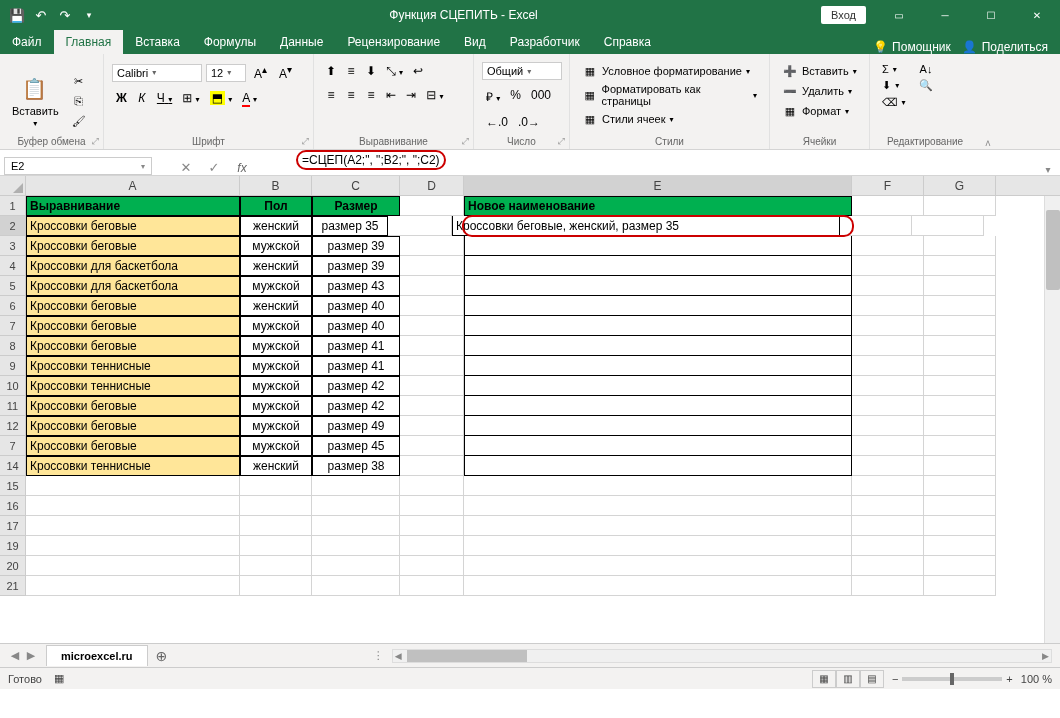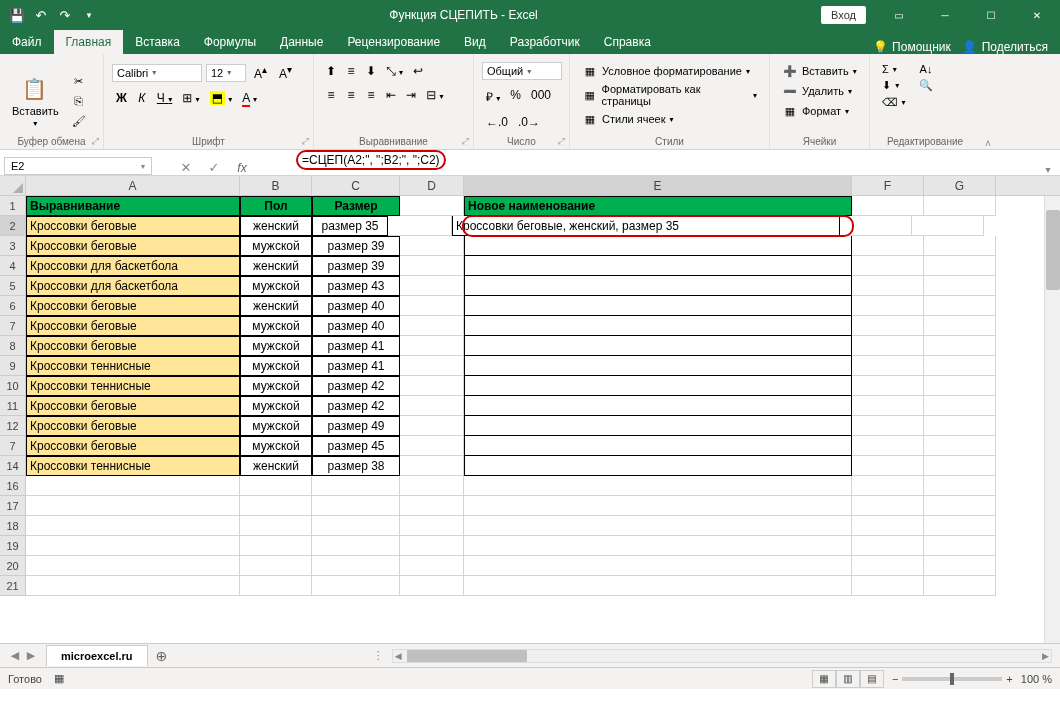--- a/index.html
+++ b/index.html
@@ -432,41 +432,41 @@
         <div class="row-header">14</div>
         <div class="cell yellow" style="width:214px">Кроссовки теннисные</div>
         <div class="cell data-bordered centered" style="width:72px">женский</div>
         <div class="cell data-bordered centered" style="width:88px">размер 38</div>
         <div class="cell " style="width:64px"></div>
         <div class="cell e-bordered" style="width:388px"></div>
         <div class="cell " style="width:72px"></div>
         <div class="cell " style="width:72px"></div>
       </div>
       <div class="row">
+        <div class="row-header">15</div>
+        <div class="cell " style="width:214px"></div>
+        <div class="cell " style="width:72px"></div>
+        <div class="cell " style="width:88px"></div>
+        <div class="cell " style="width:64px"></div>
+        <div class="cell " style="width:388px"></div>
+        <div class="cell " style="width:72px"></div>
+        <div class="cell " style="width:72px"></div>
+      </div>
+      <div class="row">
         <div class="row-header">16</div>
         <div class="cell " style="width:214px"></div>
         <div class="cell " style="width:72px"></div>
         <div class="cell " style="width:88px"></div>
         <div class="cell " style="width:64px"></div>
         <div class="cell " style="width:388px"></div>
         <div class="cell " style="width:72px"></div>
         <div class="cell " style="width:72px"></div>
       </div>
       <div class="row">
         <div class="row-header">17</div>
-        <div class="cell " style="width:214px"></div>
-        <div class="cell " style="width:72px"></div>
-        <div class="cell " style="width:88px"></div>
-        <div class="cell " style="width:64px"></div>
-        <div class="cell " style="width:388px"></div>
-        <div class="cell " style="width:72px"></div>
-        <div class="cell " style="width:72px"></div>
-      </div>
-      <div class="row">
-        <div class="row-header">18</div>
         <div class="cell " style="width:214px"></div>
         <div class="cell " style="width:72px"></div>
         <div class="cell " style="width:88px"></div>
         <div class="cell " style="width:64px"></div>
         <div class="cell " style="width:388px"></div>
         <div class="cell " style="width:72px"></div>
         <div class="cell " style="width:72px"></div>
       </div>
       <div class="row">
         <div class="row-header">19</div>

